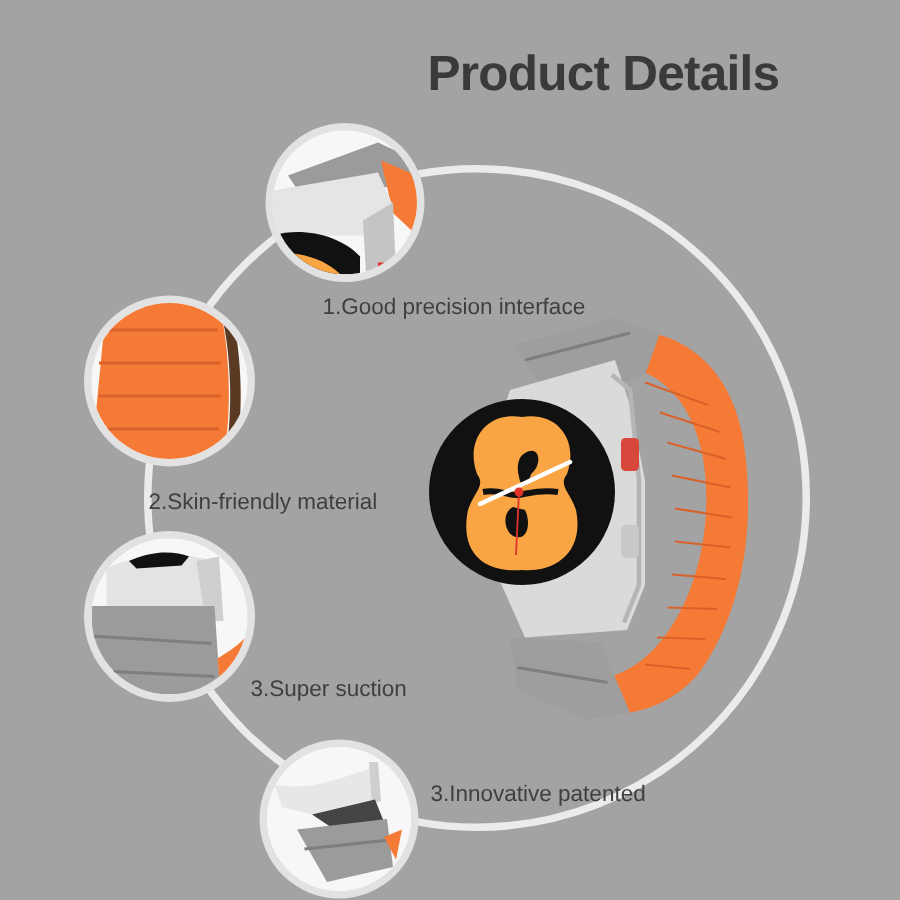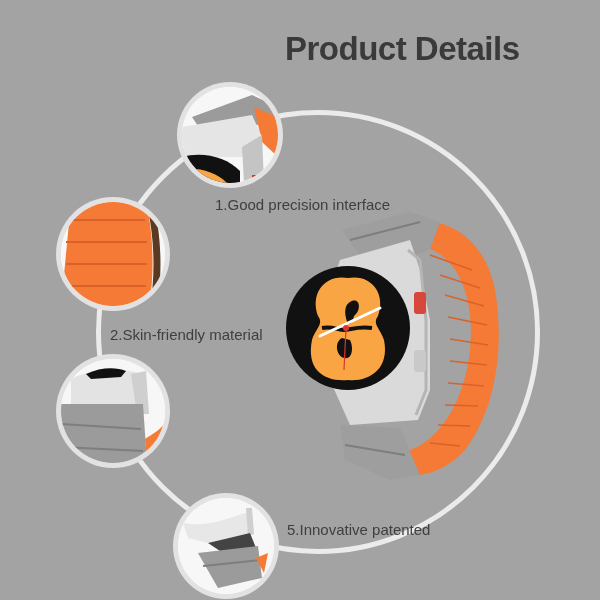--- a/index.html
+++ b/index.html
@@ -87,41 +87,42 @@
       <path d="M10 0 L85 0 C92 30 94 70 88 104 L0 104 Z" fill="#f47a35"></path>
       <path d="M85 0 C93 30 95 70 89 104 L96 104 C102 70 100 30 92 0 Z" fill="#5a3a22"></path>
       <g stroke="#d9622a" stroke-width="2" fill="none">
         <path d="M5 18 L84 18"></path>
           <path d="M5 40 L86 40"></path>
           <path d="M5 62 L86 62"></path>
           <path d="M5 84 L85 84"></path>
       </g>
     </svg>
   </div>
-  <div class="label" style="left:110px;top:326px;">2.Skin-friendly material</div>
+  <div class="label" style="left:99px;top:326px;">2.Skin-friendly material</div>
 
   <div class="thumb" style="left:61px;top:359px;width:104px;height:104px;">
     <svg width="104" height="104" viewBox="0 0 104 104">
       <rect width="104" height="104" fill="#f7f7f7"></rect>
       <path d="M10 20 C30 10 60 8 80 15 L82 45 L10 45 Z" fill="#e3e3e3"></path>
       <path d="M25 15 C40 8 55 8 65 12 L60 18 L30 20 Z" fill="#111"></path>
       <path d="M70 15 L85 12 L88 55 L76 55 Z" fill="#cfcfcf"></path>
       <path d="M0 45 L82 45 L86 104 L0 104 Z" fill="#9b9b9b"></path>
       <path d="M0 65 L80 70" stroke="#7e7e7e" stroke-width="2"></path>
       <path d="M0 88 L82 92" stroke="#7e7e7e" stroke-width="2"></path>
       <path d="M84 80 C92 75 100 70 104 64 L104 90 L86 100 Z" fill="#f47a35"></path>
     </svg>
   </div>
+  <div class="label" style="left:167px;top:451px;">3.Super suction</div>
 
   <div class="thumb" style="left:178px;top:498px;width:96px;height:96px;">
     <svg width="96" height="96" viewBox="0 0 96 96">
       <rect width="96" height="96" fill="#f7f7f7"></rect>
       <path d="M5 25 C30 30 50 20 70 14 L72 35 L30 45 L10 40 Z" fill="#e7e7e7"></path>
       <path d="M68 10 L74 10 L76 36 L70 38 Z" fill="#cfcfcf"></path>
       <path d="M30 45 L72 35 L78 50 L45 55 Z" fill="#444"></path>
       <path d="M20 55 L80 48 L84 80 L40 90 Z" fill="#9b9b9b"></path>
       <path d="M25 68 L82 62" stroke="#7e7e7e" stroke-width="2"></path>
       <path d="M78 60 L90 55 L86 75 Z" fill="#f47a35"></path>
     </svg>
   </div>
-  <div class="label" style="left:287px;top:521px;">5.Innovative patented</div>
+  <div class="label" style="left:287px;top:521px;">3.Innovative patented</div>
 
 </div>
 
 </body></html>

